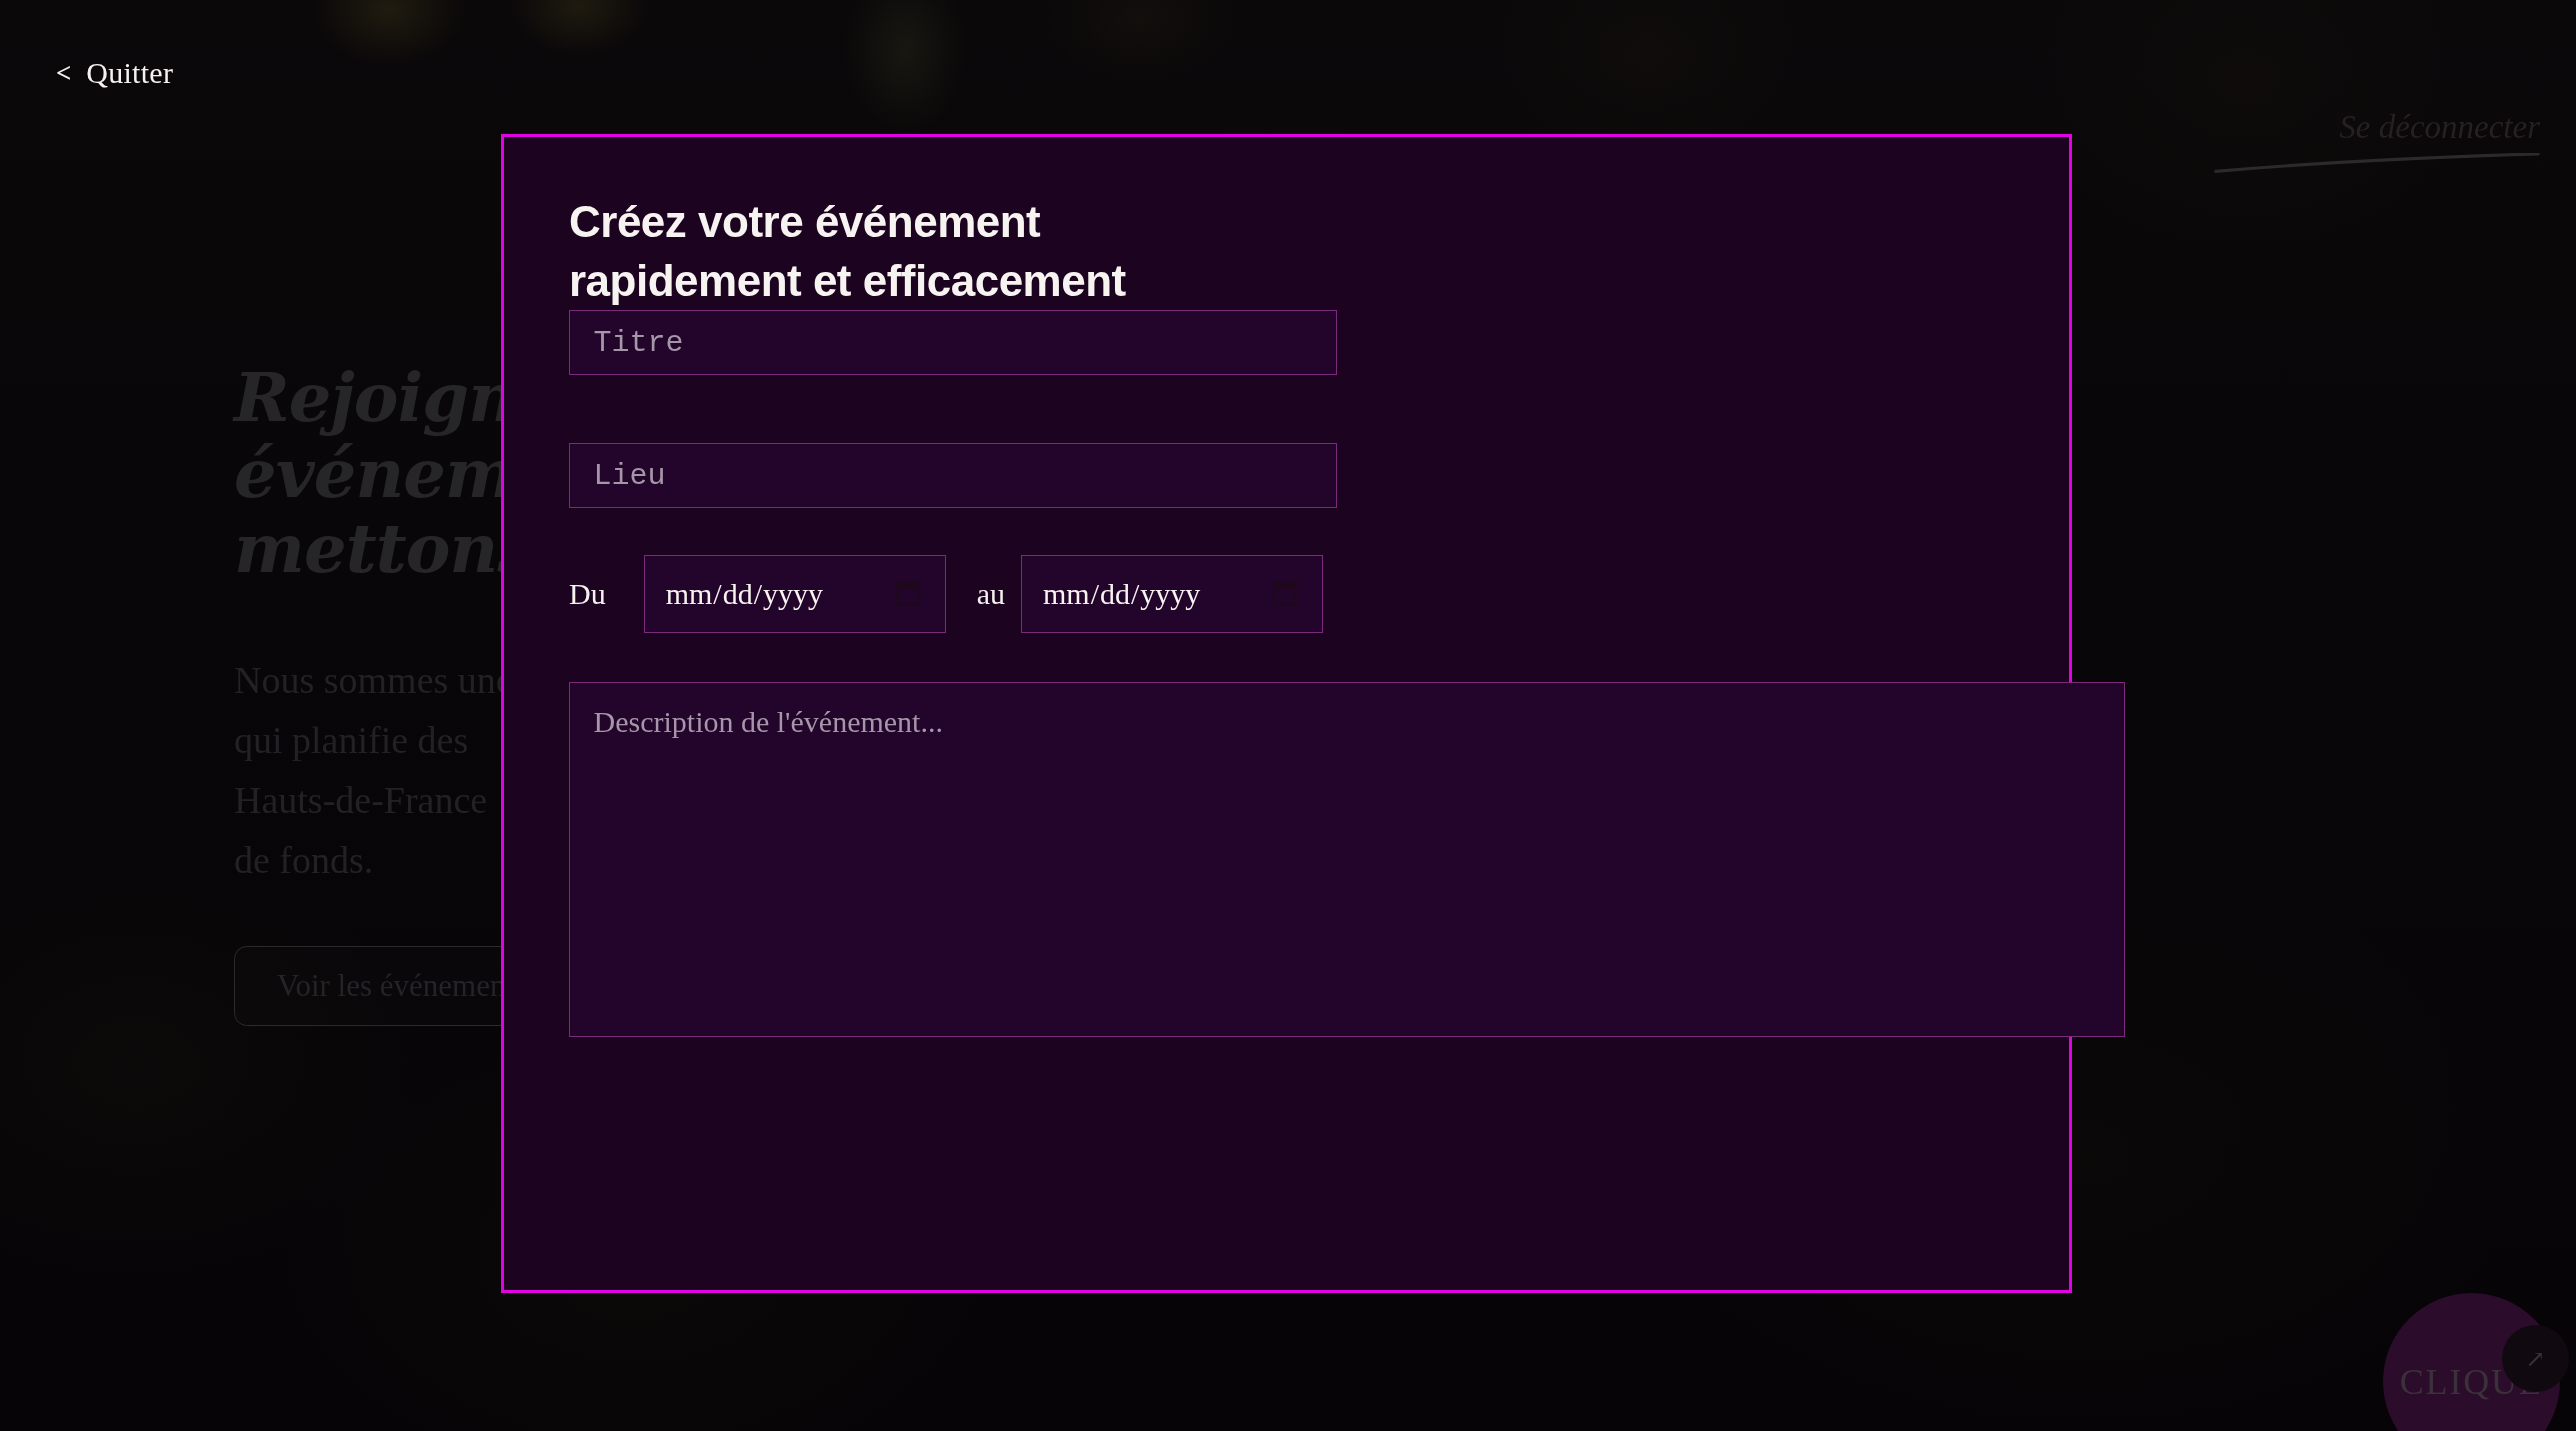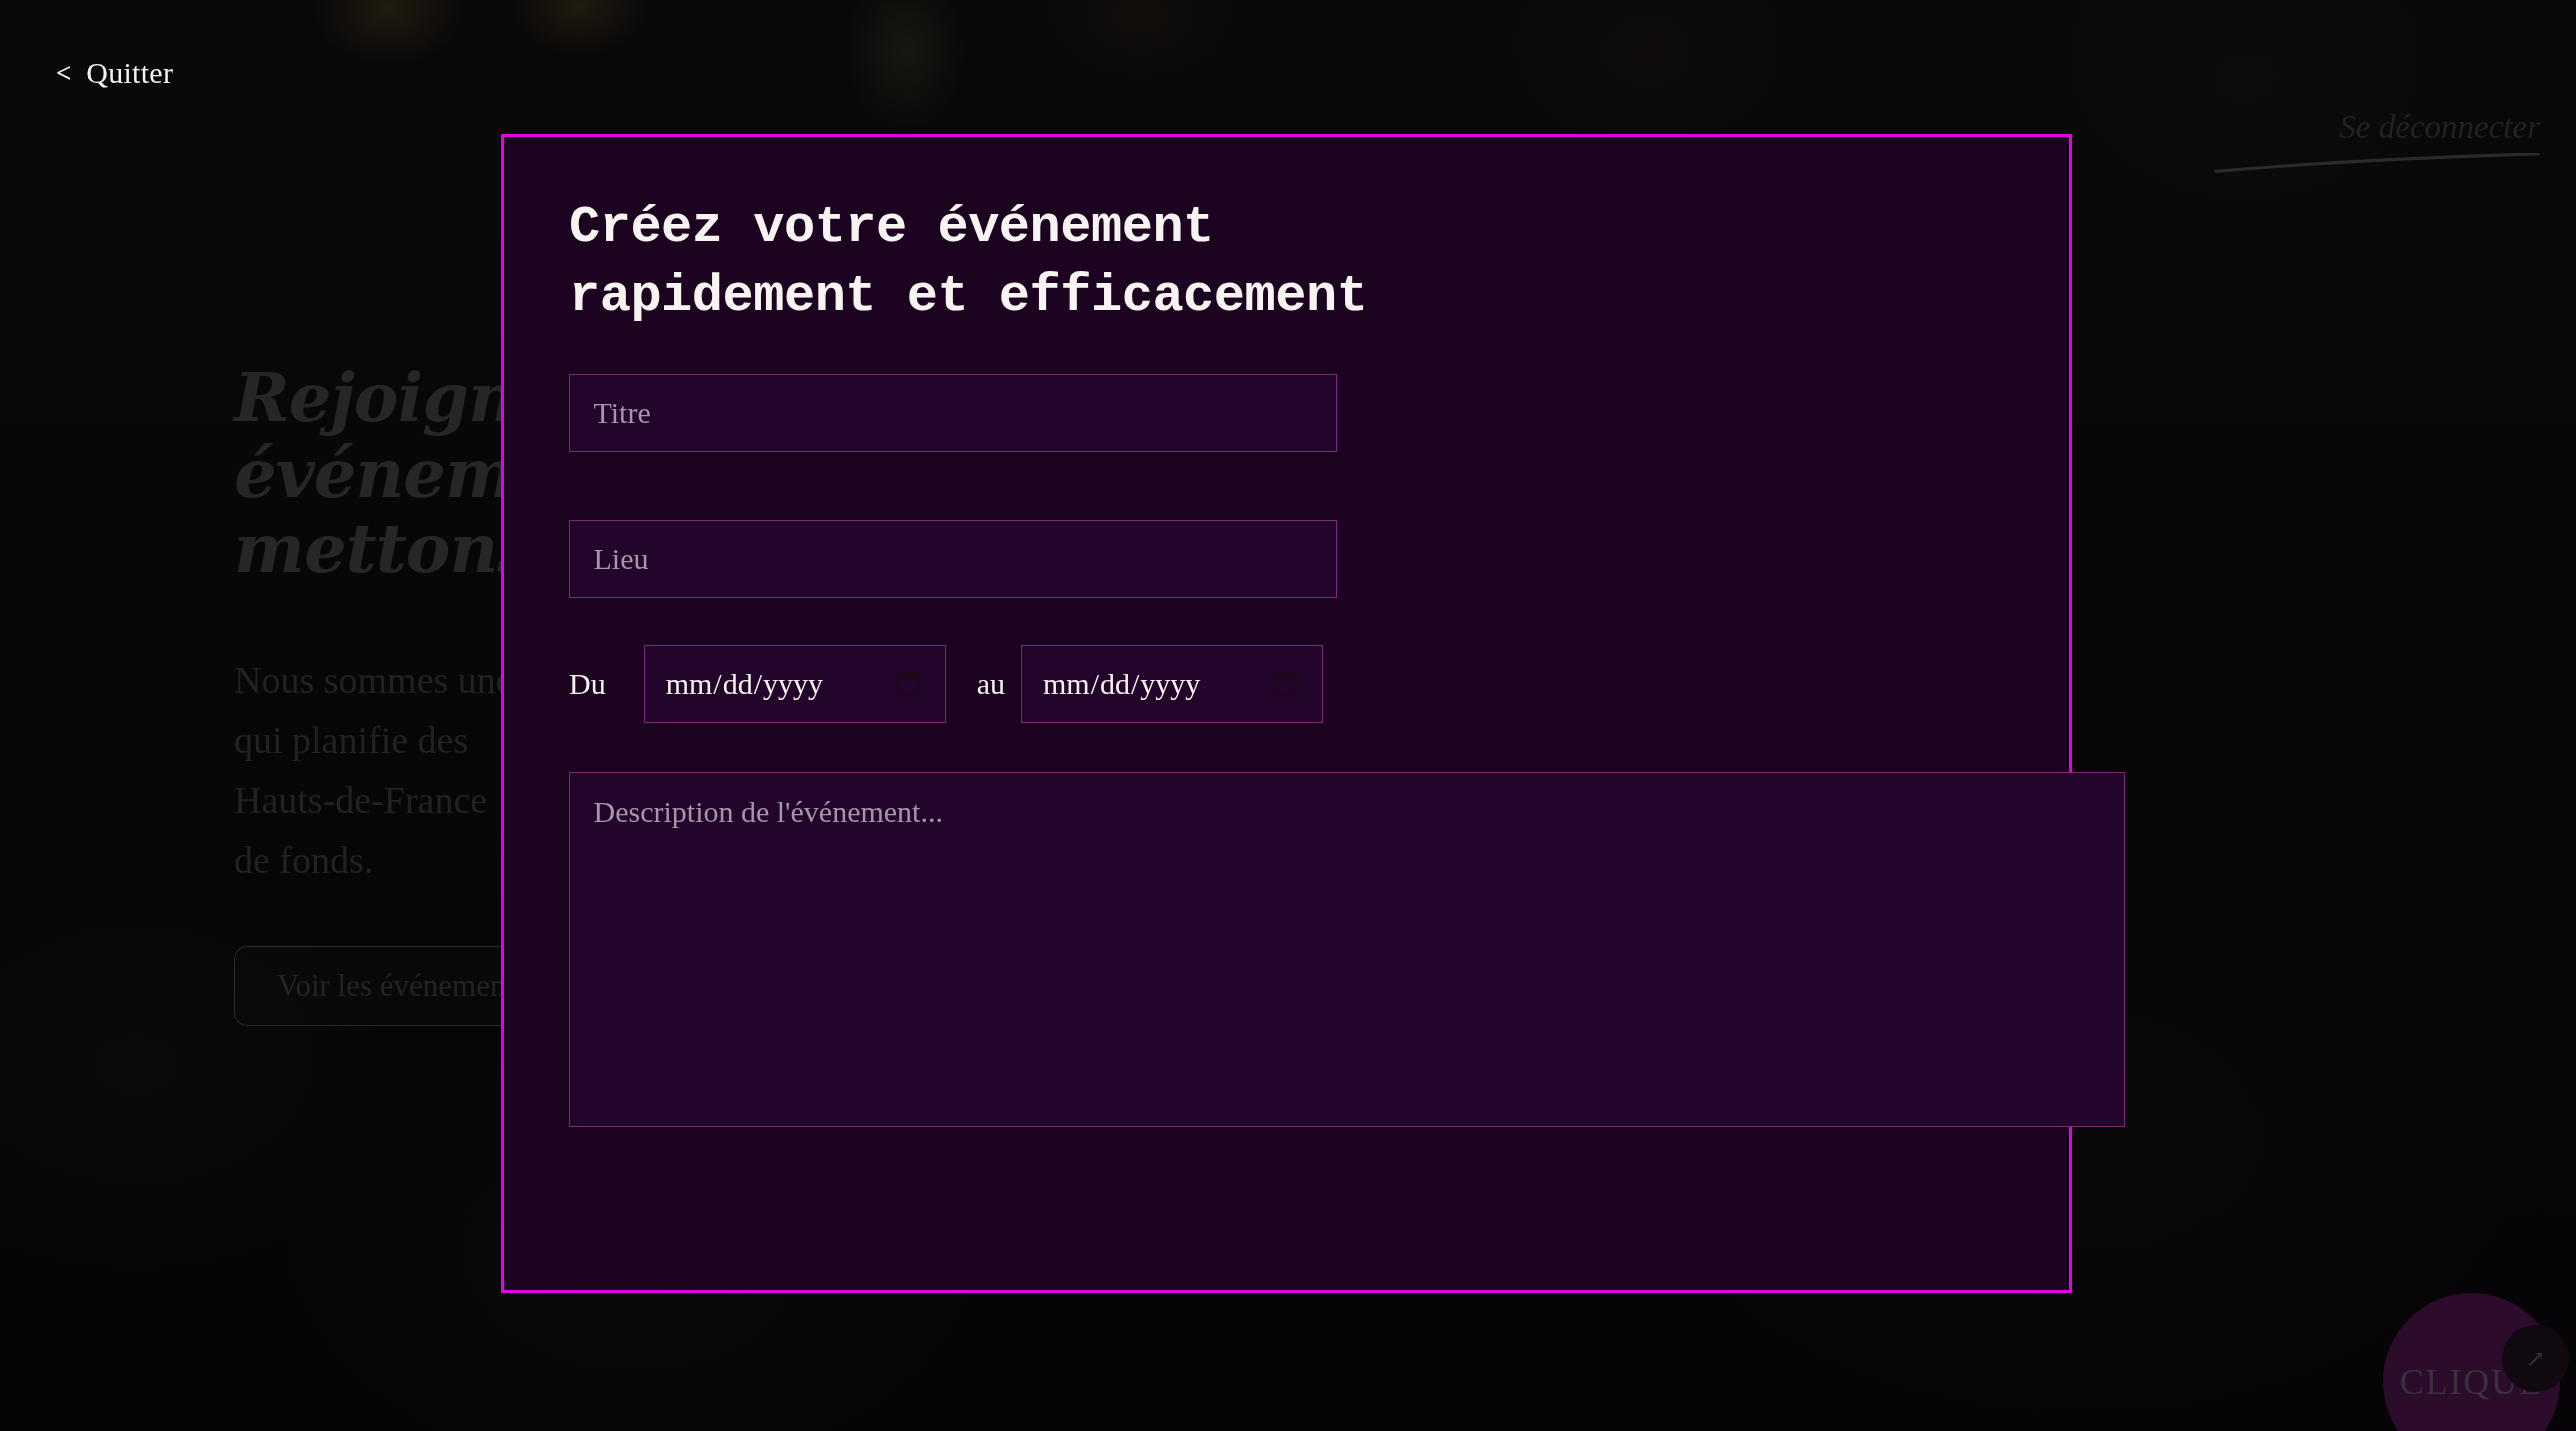--- a/index.html
+++ b/index.html
@@ -161,38 +161,37 @@
     width: 1571px;
     height: 1159px;
     background: #1c0320;
     border: 3.6px solid #e203e2;
     z-index: 10;
     padding: 56px 58px 0 65px;
   }
 
   .modal-title {
     color: #f6f3f0;
-    font-family: Liberation Mono, monospace;
+    font-family: Liberation Sans, sans-serif;
     font-weight: bold;
-    font-size: 52px;
+    font-size: 44px;
     line-height: 1.33;
     letter-spacing: -0.5px;
     white-space: pre-line;
-    margin-bottom: 43px;
   }
 
   .form { width: 100%; }
 
   .field {
     width: 768px;
-    height: 78px;
+    height: 65px;
     background: #23042a;
     border: 1.8px solid #7c2b7c;
     color: #737373;
-    font-family: Liberation Serif, serif;
+    font-family: Liberation Mono, monospace;
     font-size: 30px;
     padding: 0 23.5px;
     display: block;
     outline: none;
   }
   .field::placeholder { color: #a596a9; opacity: 1; }
   .field + .field { margin-top: 68px; }
 
   .date-row {
     display: flex;

